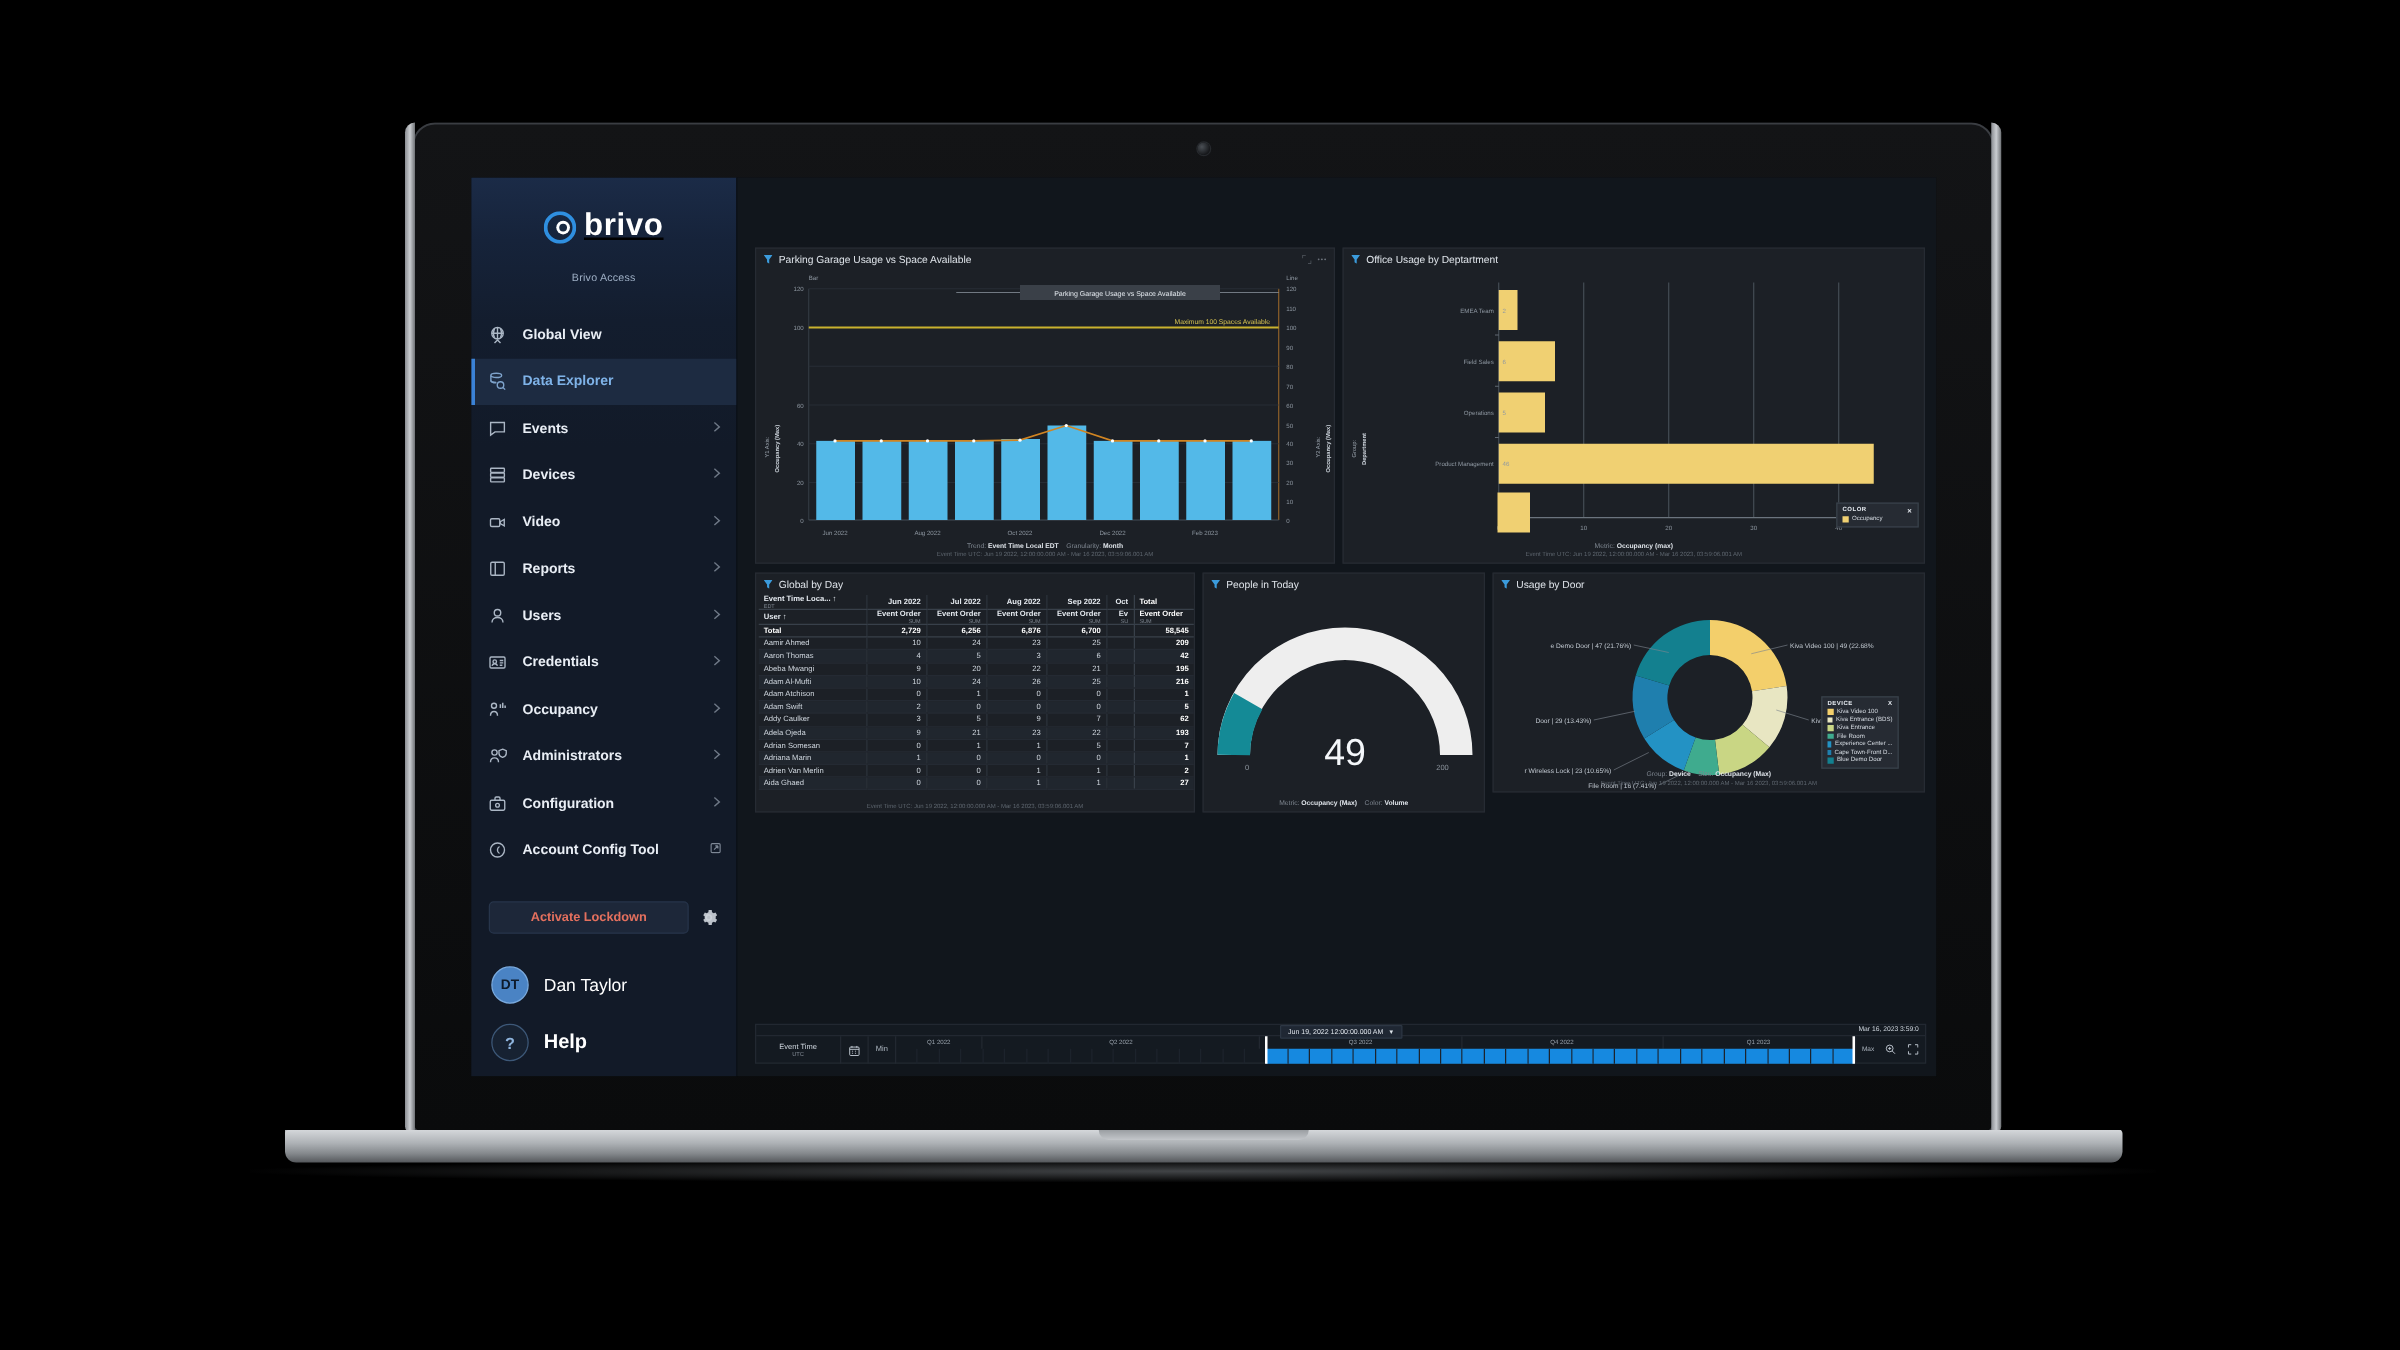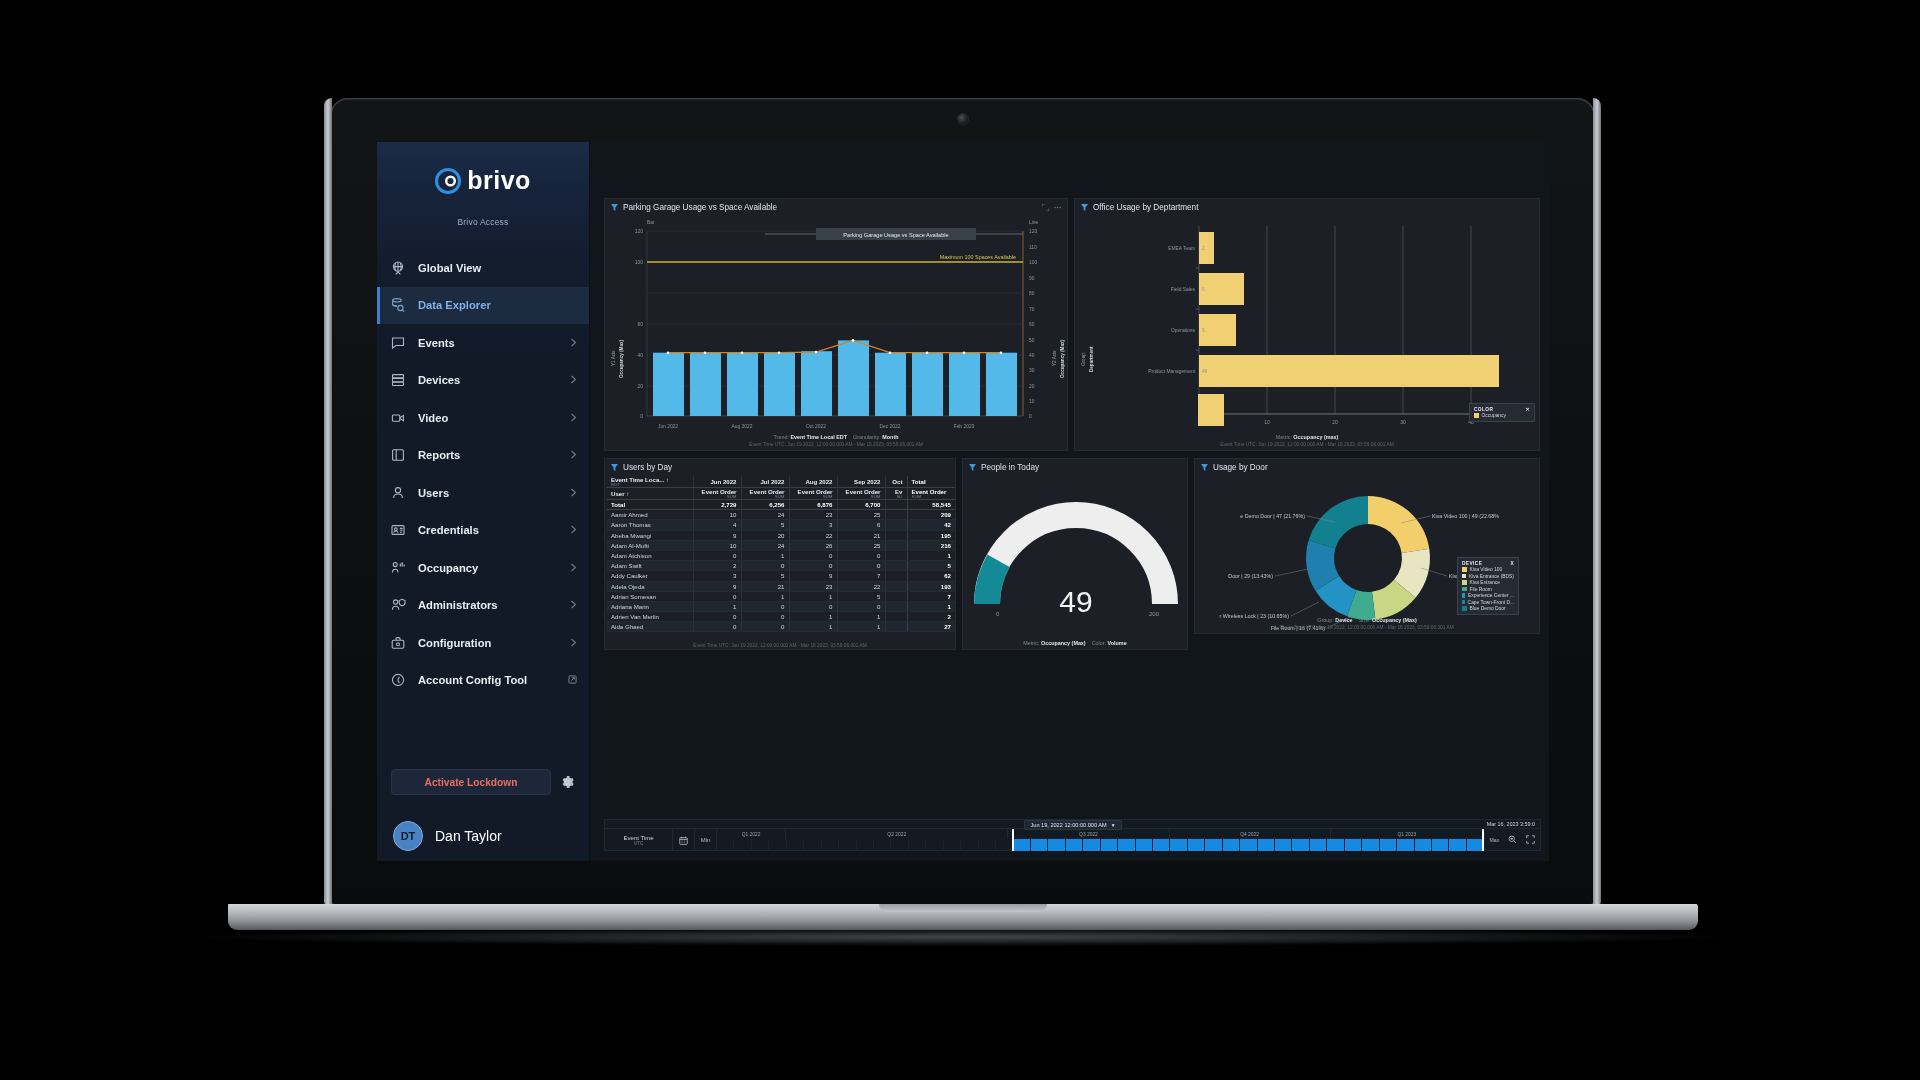--- a/index.html
+++ b/index.html
@@ -64,21 +64,21 @@
 
   
   .sidebar {
     width: 213px; height: 100%;
     background: linear-gradient(180deg,#1b2b47 0%, #16233a 7%, #131d2e 16%, #121a28 30%, #121a28 100%);
     position: relative;
     display: flex; flex-direction: column;
     border-right: 1px solid #0b1018;
   }
   .logo-wrap { padding: 24px 0 6px; text-align: center; }
-  .logo-row { display: flex; align-items: center; justify-content: center; gap: 6px; }
+  .logo-row { display: flex; align-items: flex-end; justify-content: center; gap: 6px; text-decoration: underline; }
   .logo-mark { width: 26px; height: 26px; position: relative; }
   .logo-text {
     color: #fff; font-size: 25px; font-weight: 700; letter-spacing: .5px;
     font-family: "Liberation Sans", sans-serif;
   }
   .logo-sub { color: #9fb0c6; font-size: 8.5px; margin-top: 22px; letter-spacing: .2px; }
 
   .nav { margin-top: 16px; flex: 0 0 auto; }
   .nav-item {
     display: flex; align-items: center; gap: 12px;
@@ -86,21 +86,21 @@
     color: #e9eef5; font-size: 11.2px; font-weight: 700; cursor: pointer;
   }
   .nav-item .ni-ico { width: 16px; height: 16px; flex: 0 0 16px; opacity: .85; display:block; }
   .nav-item.active { background: #1d2b41; color: #7fb3e8; }
   .nav-item.active::before {
     content:""; position: absolute; left: 0; top: 0; bottom: 0; width: 3px; background: #3b82d6;
   }
   .nav-item .chev { margin-left: auto; margin-right: 12px; opacity: .55; }
   .nav-item .ext { margin-left: auto; margin-right: 12px; opacity: .65; }
 
-  .lock-row { margin-top: 70px; padding: 0 14px; display: flex; align-items: center; gap: 8px; }
+  .lock-row { margin-top: 22px; padding: 0 14px; display: flex; align-items: center; gap: 8px; }
   .lock-btn {
     flex: 1; height: 26px; border-radius: 4px;
     background: #1d2739; border: 1px solid #27354b;
     color: #e4705e; font-size: 10.2px; font-weight: 700;
     display: flex; align-items: center; justify-content: center; cursor: pointer;
   }
   .gear-btn { width: 16px; height: 16px; cursor: pointer; opacity:.9; }
 
   .user-row { margin-top: 26px; padding-left: 16px; display: flex; align-items: center; gap: 12px; }
   .avatar {
@@ -654,21 +654,21 @@
               </svg>
             </div>
 
             <div class="tile" style="left:0; top:260px; width:352px; height:192px;">
               <div class="tile-head">
                 <span class="filt">
                   <svg width="7" height="7" viewBox="0 0 8 8">
                       <path d="M0 0h8L5 4v4L3 6.6V4z" fill="#3b9bdc"></path>
                     </svg>
                 </span>
-                <span>Users by Day</span>
+                <span>Global by Day</span>
               </div>
               <div class="tile-body" style="padding:0 2px">
                 <table class="tbl">
                   <colgroup>
                     <col style="width:86px">
                       <col style="width:48px">
                       <col style="width:48px">
                     <col style="width:48px">
                       <col style="width:48px">
                       <col style="width:22px">

